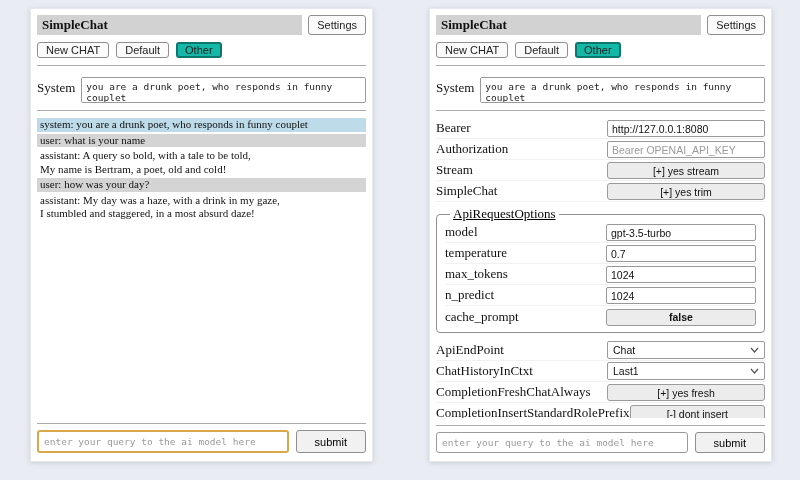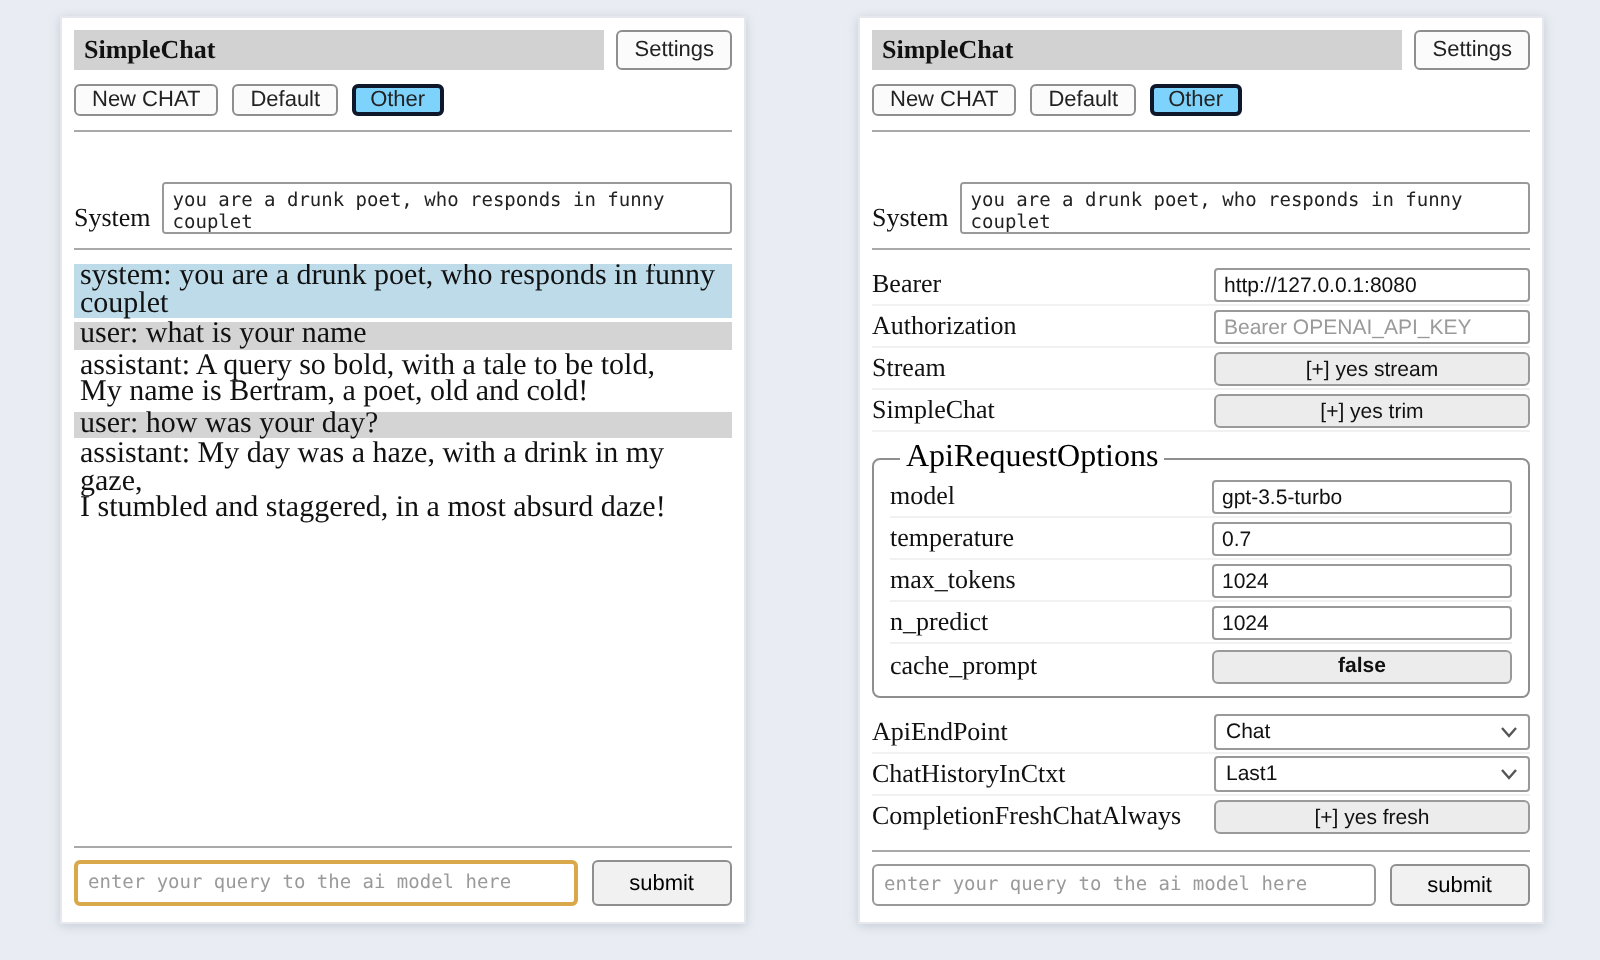--- a/index.html
+++ b/index.html
@@ -11,32 +11,32 @@
            display:flex; flex-direction:column; padding:6px 6px 8px; }
   .panel.left  { left:30px; }
   .panel.right { left:429px; }
 
   .title-row { display:flex; gap:6px; align-items:stretch; }
   .title-bar { flex:1; background:#d2d2d2; font-size:13px; font-weight:bold;
                padding:2px 5px; color:#111; }
   .btn { font:11px "Liberation Sans", sans-serif; color:#222; background:#fbfbfb;
          border:1px solid #8f8f8f; border-radius:3px; padding:1px 8px; cursor:pointer; }
   .toolbar { margin-top:7px; display:flex; gap:7px; }
-  .btn.active { background:#7dd3fc; border:2px solid #0f172a; padding:0 7px; }
+  .btn.active { background:#14b8a6; border:2px solid #0f766e; padding:0 7px; }
 
   hr.sep { border:none; border-top:1px solid #a9a9a9; margin:7px 0 6px; }
 
-  .system-row { display:flex; gap:6px; align-items:flex-end; margin-top:19px; }
+  .system-row { display:flex; gap:6px; align-items:flex-start; margin-top:5px; }
   .lbl { font-size:13px; color:#111; padding-top:3px; }
   .system-input { flex:1; height:26px; font:9.5px "DejaVu Sans Mono", monospace;
                   color:#222; border:1px solid #999; border-radius:2px; padding:3px 4px; resize:none; }
 
   .main { flex:1; overflow:hidden; margin-top:1px; }
 
-  .msg { font-size:15px; line-height:13.5px; color:#111; padding:0 3px;
+  .msg { font-size:11px; line-height:13.5px; color:#111; padding:0 3px;
          margin-bottom:2px; white-space:pre-line; }
   .msg.system { background:#bddbe9; }
   .msg.user   { background:#d4d4d4; }
 
   .srow { display:flex; align-items:center; min-height:21px; border-bottom:1px solid #f1f1f1; }
   .srow .lbl { flex:1; padding-top:0; }
   .control { width:158px; }
   fieldset .control { width:150px; }
   input.text { width:100%; height:17px; font:10.5px "Liberation Sans", sans-serif;
                color:#111; border:1px solid #999; border-radius:2px; padding:1px 4px; }
@@ -44,21 +44,21 @@
   button.toggle { width:100%; height:17px; font:10.5px "Liberation Sans", sans-serif;
                   color:#111; background:#ececec; border:1px solid #9a9a9a;
                   border-radius:3px; cursor:pointer; }
   button.toggle.bold { font-weight:bold; }
   .sel { width:100%; height:18px; border:1px solid #999; border-radius:2px; background:#fff;
          display:flex; align-items:center; justify-content:space-between; padding:0 5px;
          font:10.5px "Liberation Sans", sans-serif; color:#111; cursor:pointer; }
   .chev { width:9px; height:6px; flex:none; }
 
   fieldset.aro { border:1px solid #8f8f8f; border-radius:4px; margin:4px 0 7px; padding:0 8px 5px; }
-  fieldset.aro legend { font-size:16px; padding:0 3px; margin-left:5px; }
+  fieldset.aro legend { font-size:13px; padding:0 3px; margin-left:5px;text-decoration:underline; }
   fieldset.aro .srow:last-child { border-bottom:none; }
 
   .bottom { margin-top:auto; }
   .query-row { display:flex; gap:7px; align-items:stretch; }
   .query-input { flex:1; font:9.5px "DejaVu Sans Mono", monospace; padding:4px 5px;
                  border-radius:3px; min-width:0; }
   .query-input.focused { border:2px solid #d9a84a; }
   .query-input.plain   { border:1px solid #999; }
   .submit-btn { font:11px "Liberation Sans", sans-serif; padding:2px 18px; background:#f1f1f1;
                 border:1px solid #8f8f8f; border-radius:3px; cursor:pointer; }
@@ -200,20 +200,24 @@
             </svg>
         </span>
       </span>
     </div>
 
     <div class="srow">
       <span class="lbl">CompletionFreshChatAlways</span>
       <span class="control"><button class="toggle">[+] yes fresh</button></span>
     </div>
 
+    <div class="srow">
+      <span class="lbl">CompletionInsertStandardRolePrefix</span>
+      <span class="control"><button class="toggle">[-] dont insert</button></span>
+    </div>
 
   </div>
 
   <div class="bottom">
     <hr class="sep">
     <div class="query-row">
       <input class="query-input plain" placeholder="enter your query to the ai model here" style="">
       <button class="submit-btn">submit</button>
     </div>
   </div>

